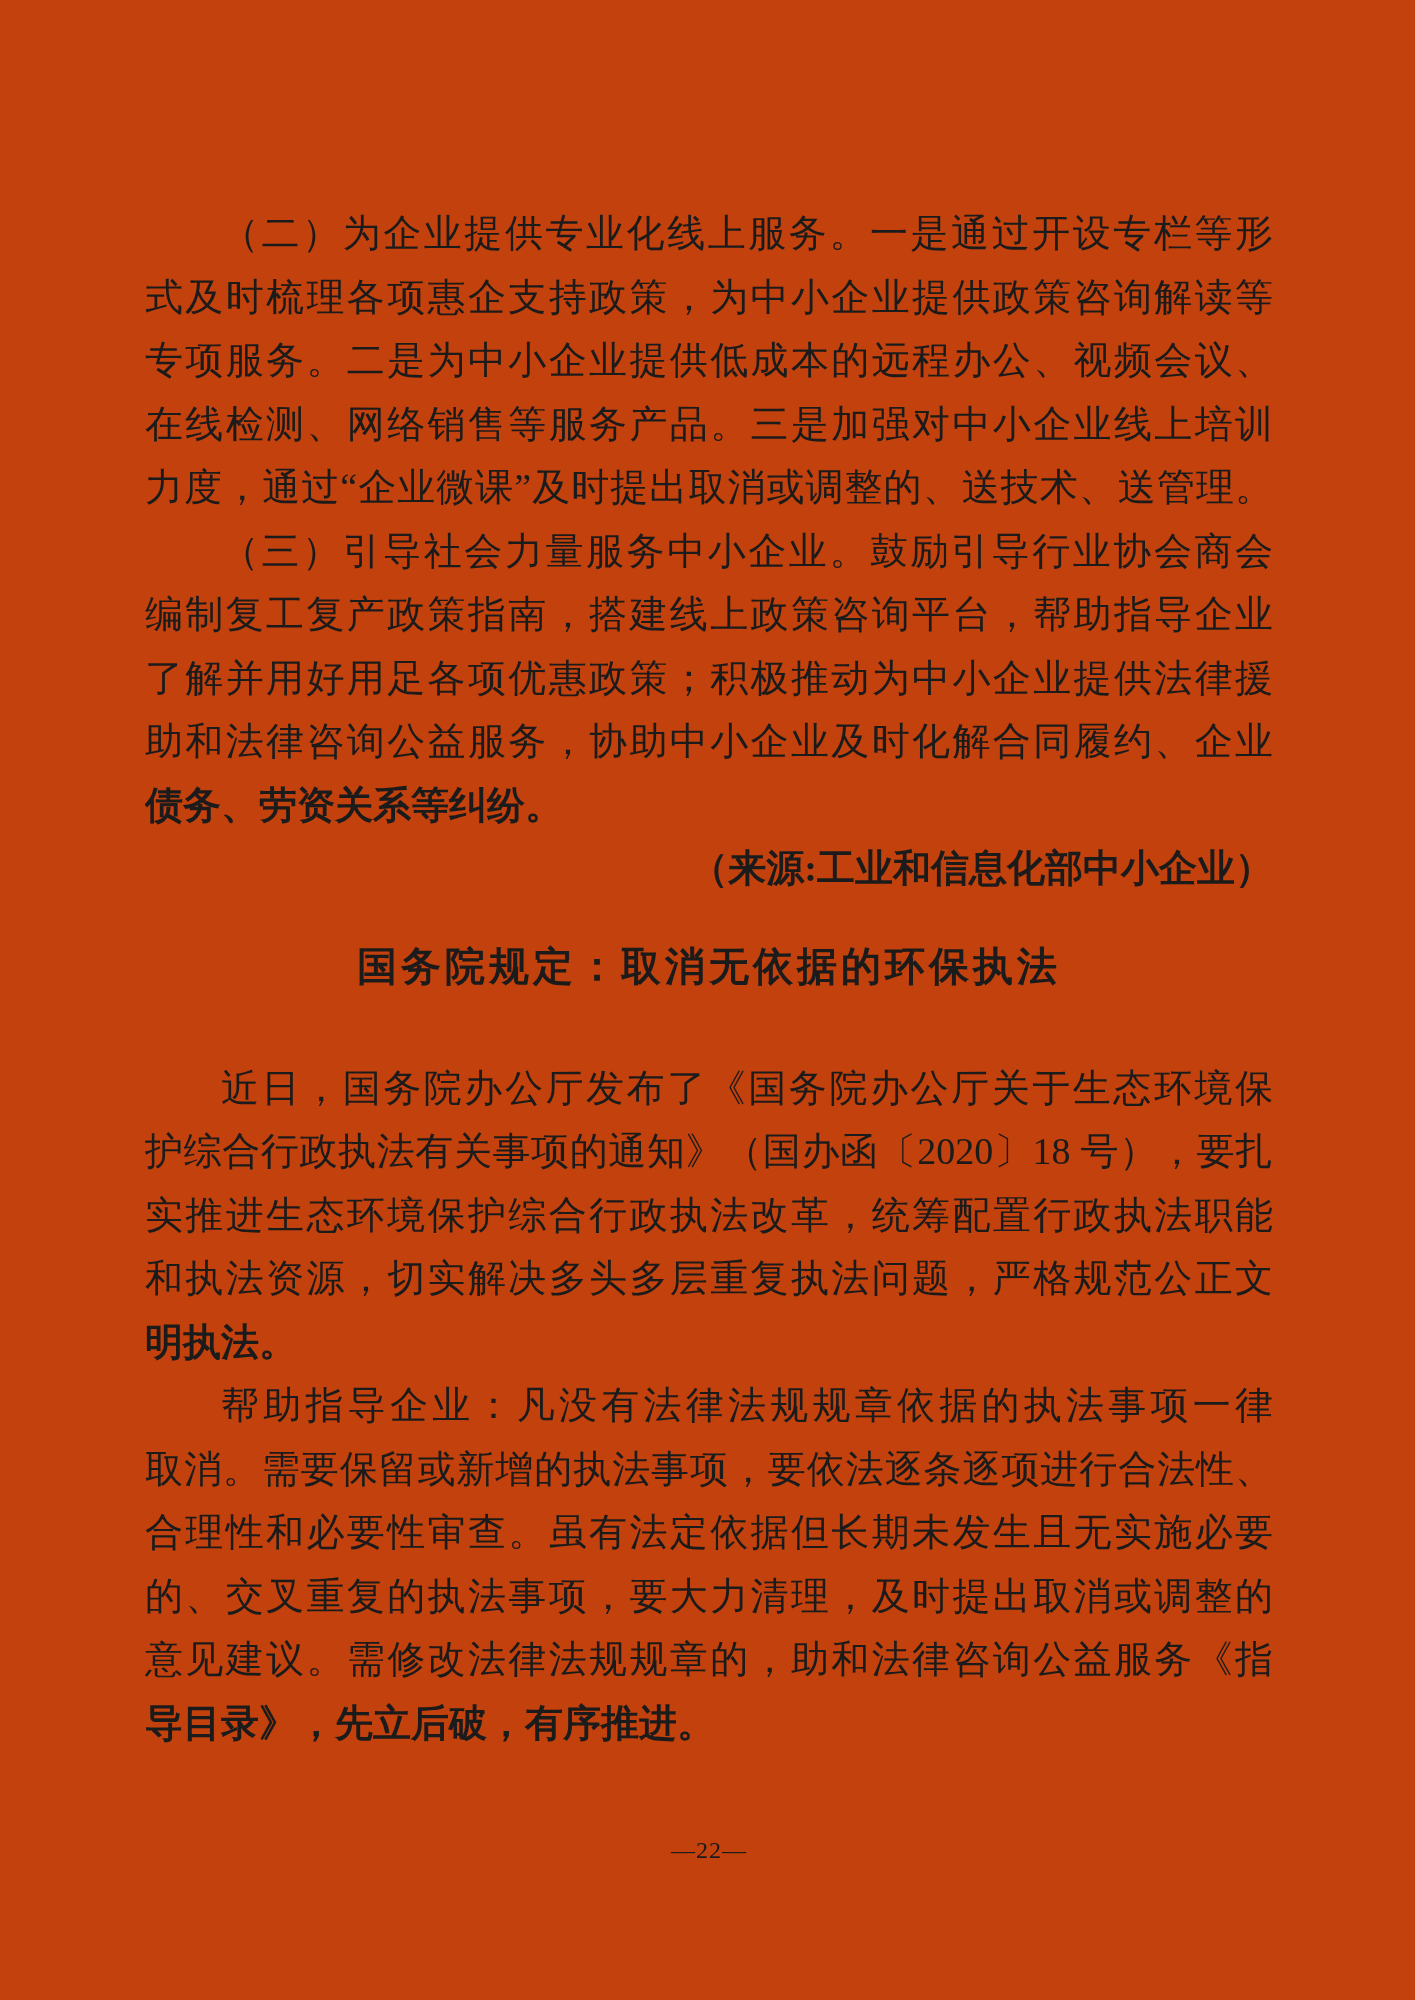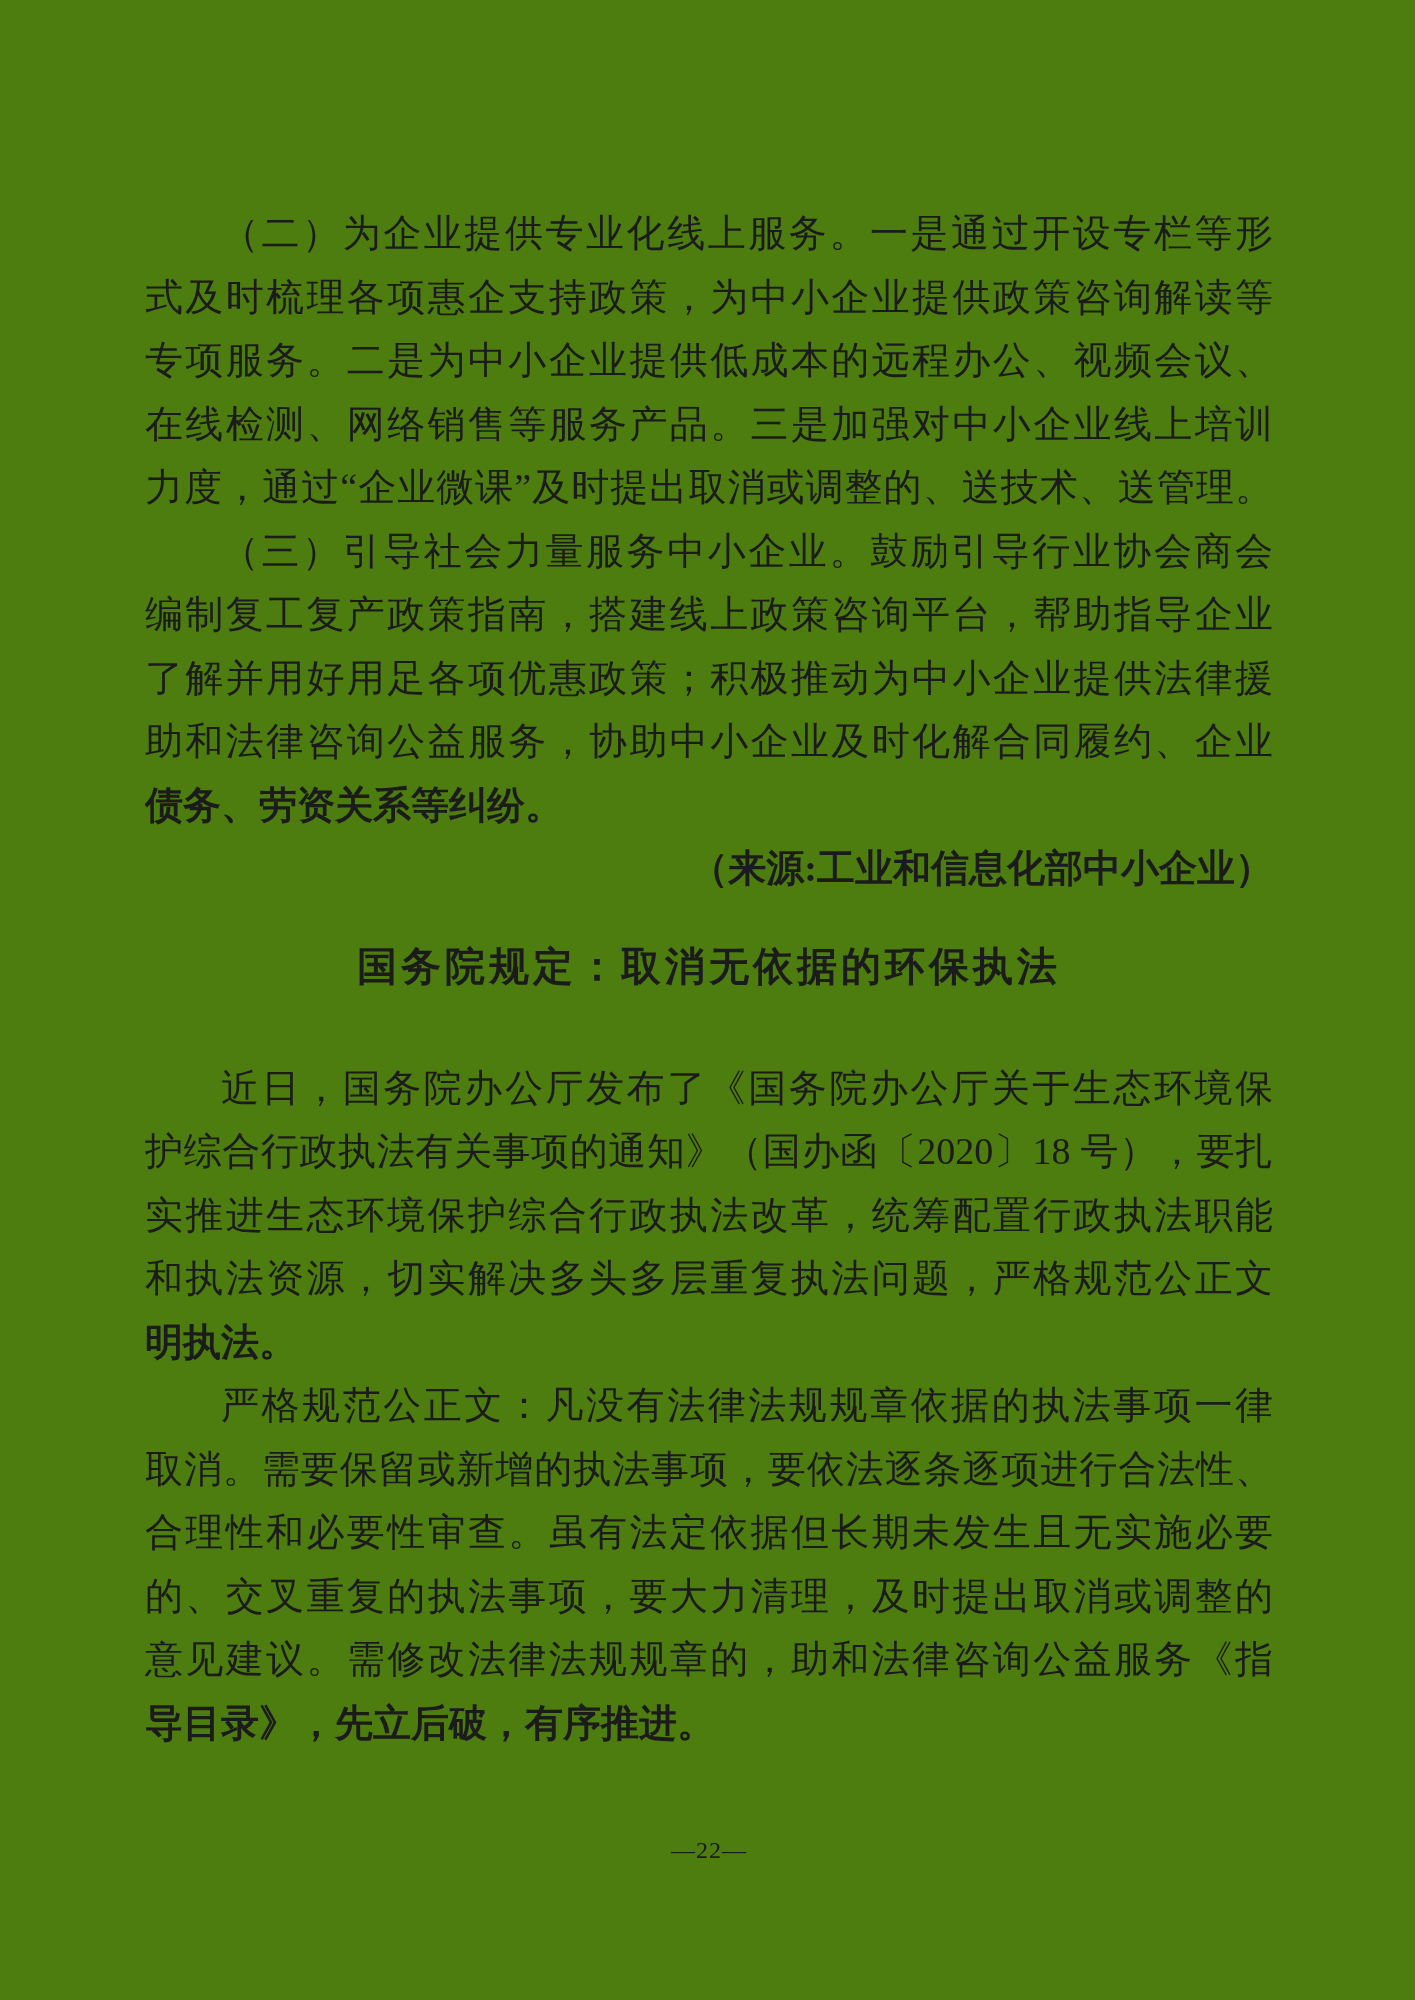--- a/index.html
+++ b/index.html
@@ -5,21 +5,21 @@
   html, body {
     margin: 0;
     padding: 0;
     background: #e8e8e8;
   }
   .page {
     position: relative;
     width: 1415px;
     height: 2000px;
     margin: 0 auto;
-    background: #4d7c0f;
+    background: #c2410c;
     font-family: "Liberation Serif", serif;
     color: #1b1b1b;
     overflow: hidden;
   }
   .text-block {
     position: absolute;
     left: 145px;
     top: 202px;
     width: 1128px;
     font-size: 38px;
@@ -90,21 +90,21 @@
 
     <div class="para">
       <span class="ln ind">近日，国务院办公厅发布了《国务院办公厅关于生态环境保</span>
       <span class="ln">护综合行政执法有关事项的通知》（国办函〔2020〕18 号），要扎</span>
       <span class="ln">实推进生态环境保护综合行政执法改革，统筹配置行政执法职能</span>
       <span class="ln">和执法资源，切实解决多头多层重复执法问题，严格规范公正文</span>
       <span class="ln short">明执法。</span>
     </div>
 
     <div class="para">
-      <span class="ln ind">严格规范公正文：凡没有法律法规规章依据的执法事项一律</span>
+      <span class="ln ind">帮助指导企业：凡没有法律法规规章依据的执法事项一律</span>
       <span class="ln">取消。需要保留或新增的执法事项，要依法逐条逐项进行合法性、</span>
       <span class="ln">合理性和必要性审查。虽有法定依据但长期未发生且无实施必要</span>
       <span class="ln">的、交叉重复的执法事项，要大力清理，及时提出取消或调整的</span>
       <span class="ln">意见建议。需修改法律法规规章的，助和法律咨询公益服务《指</span>
       <span class="ln short">导目录》，先立后破，有序推进。</span>
     </div>
 
   </div>
 
   <div class="page-number">—22—</div>

